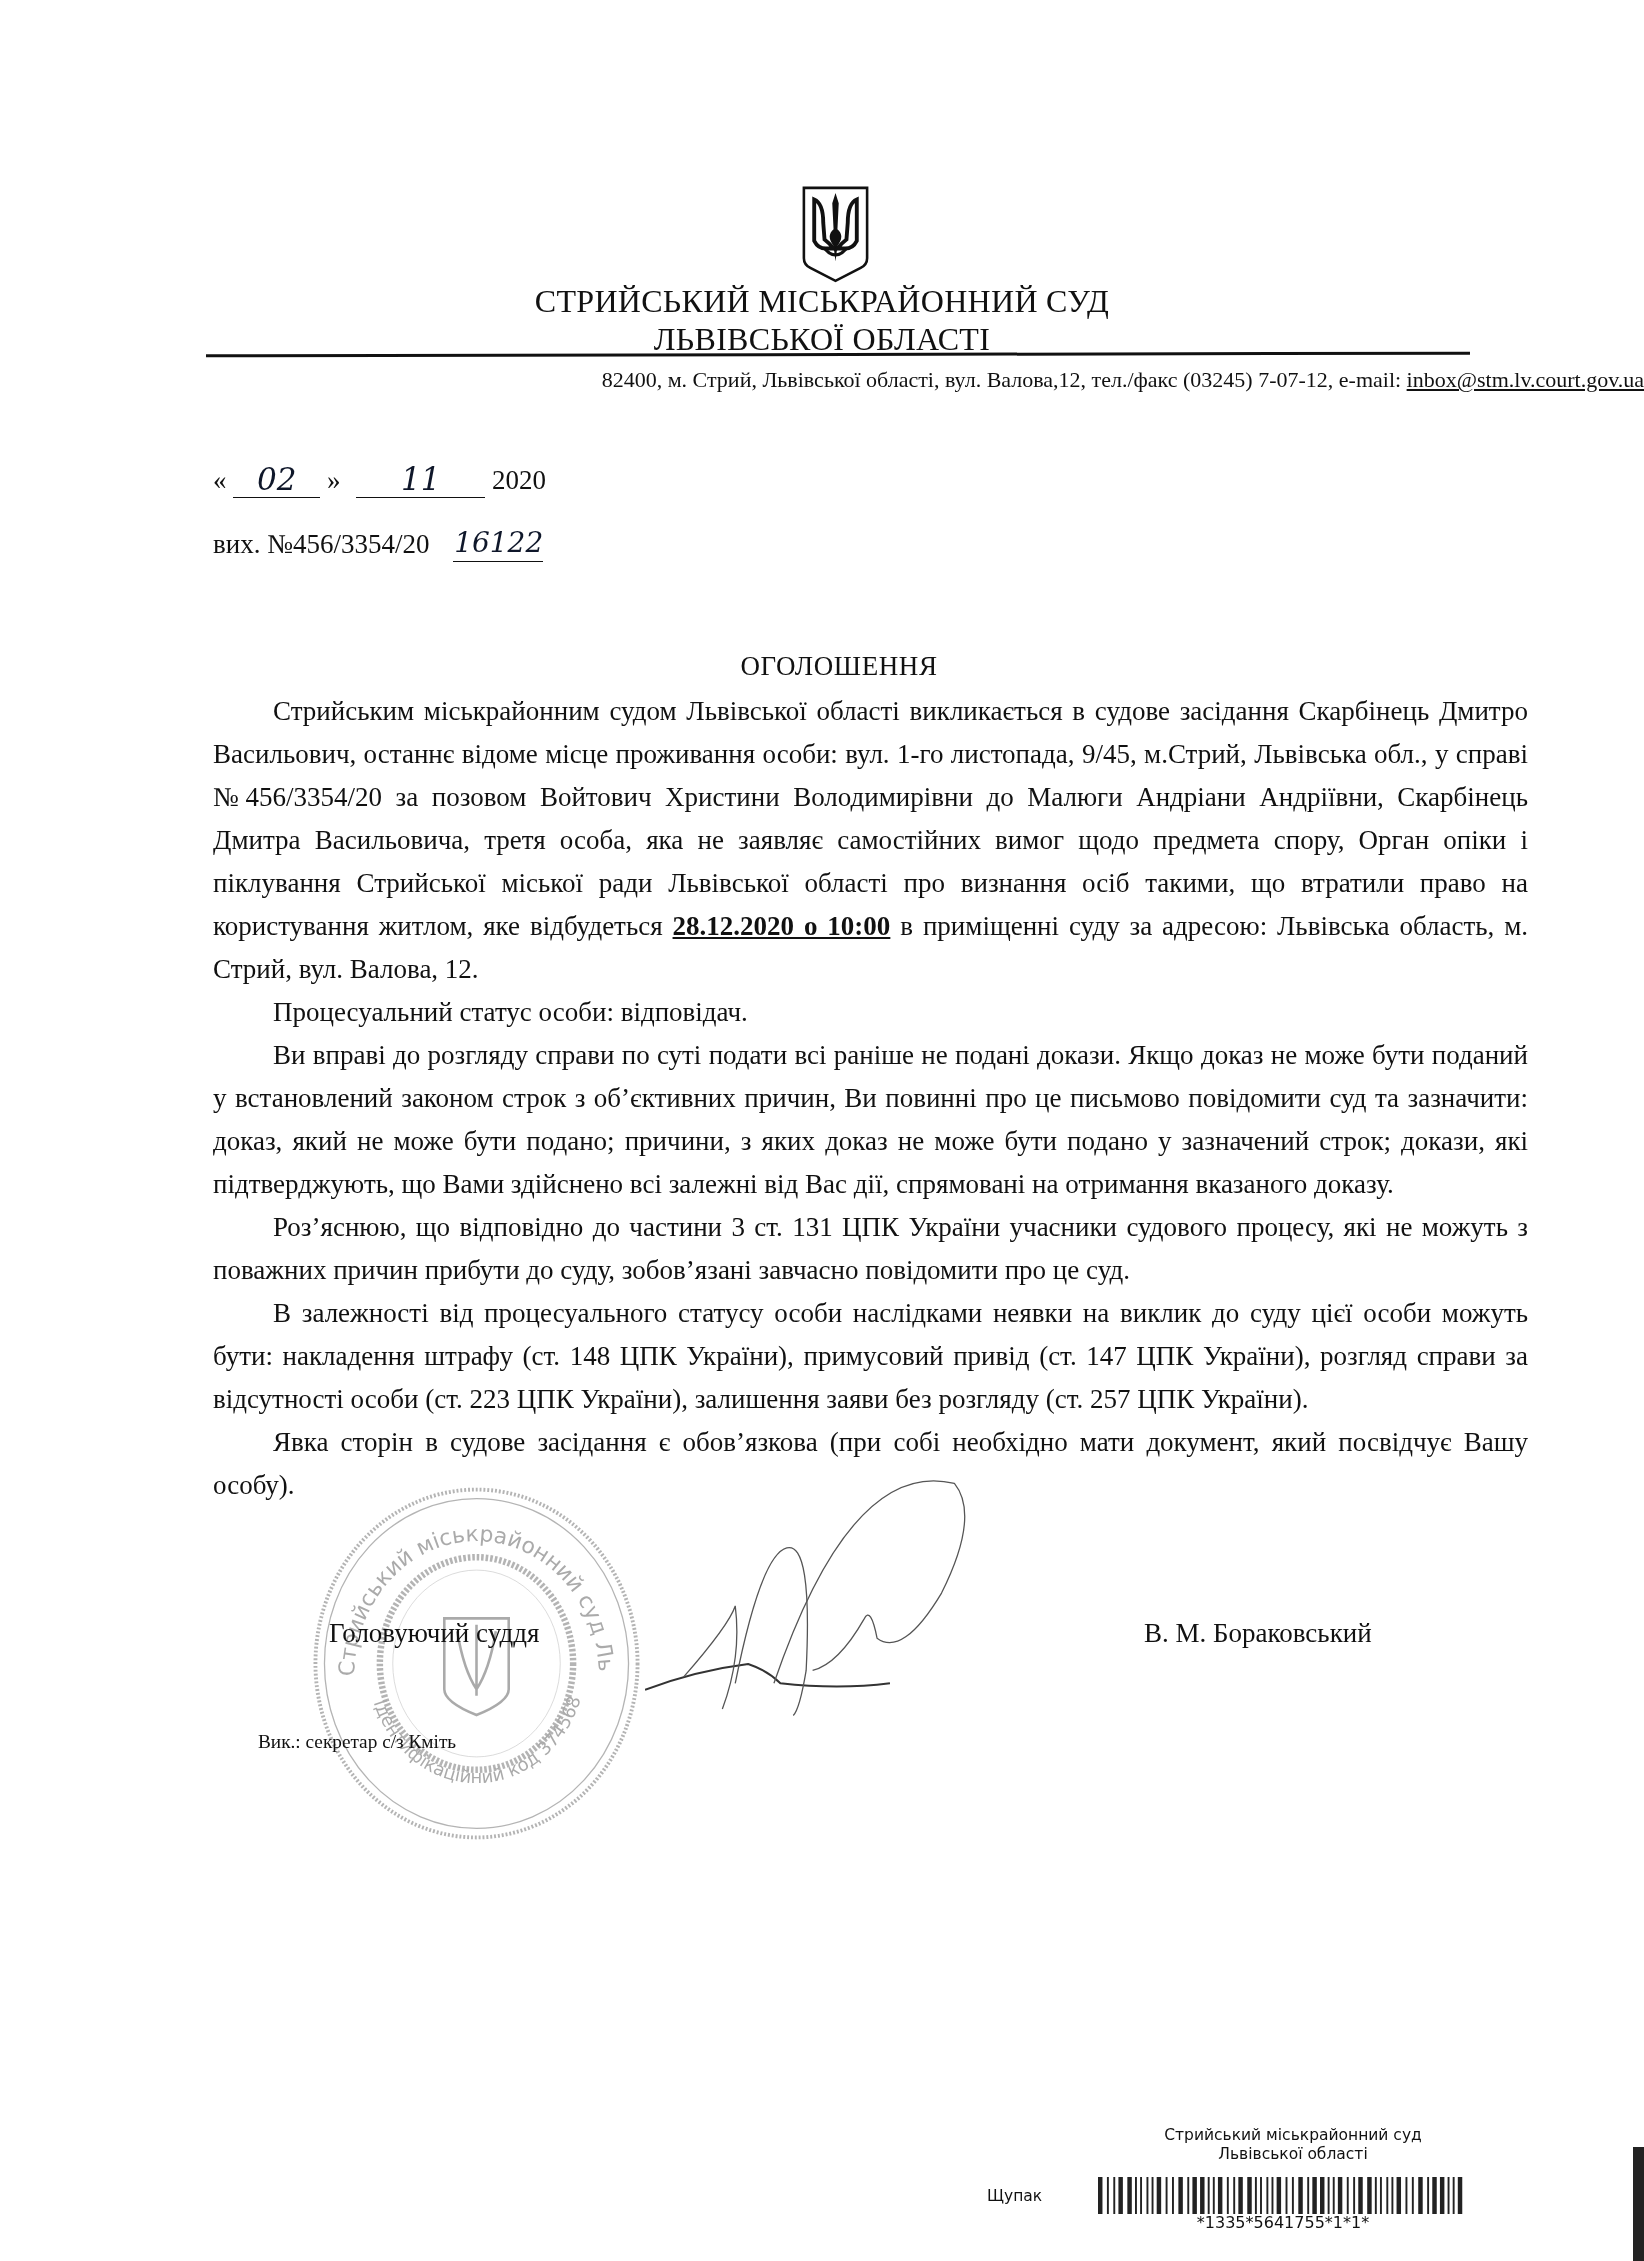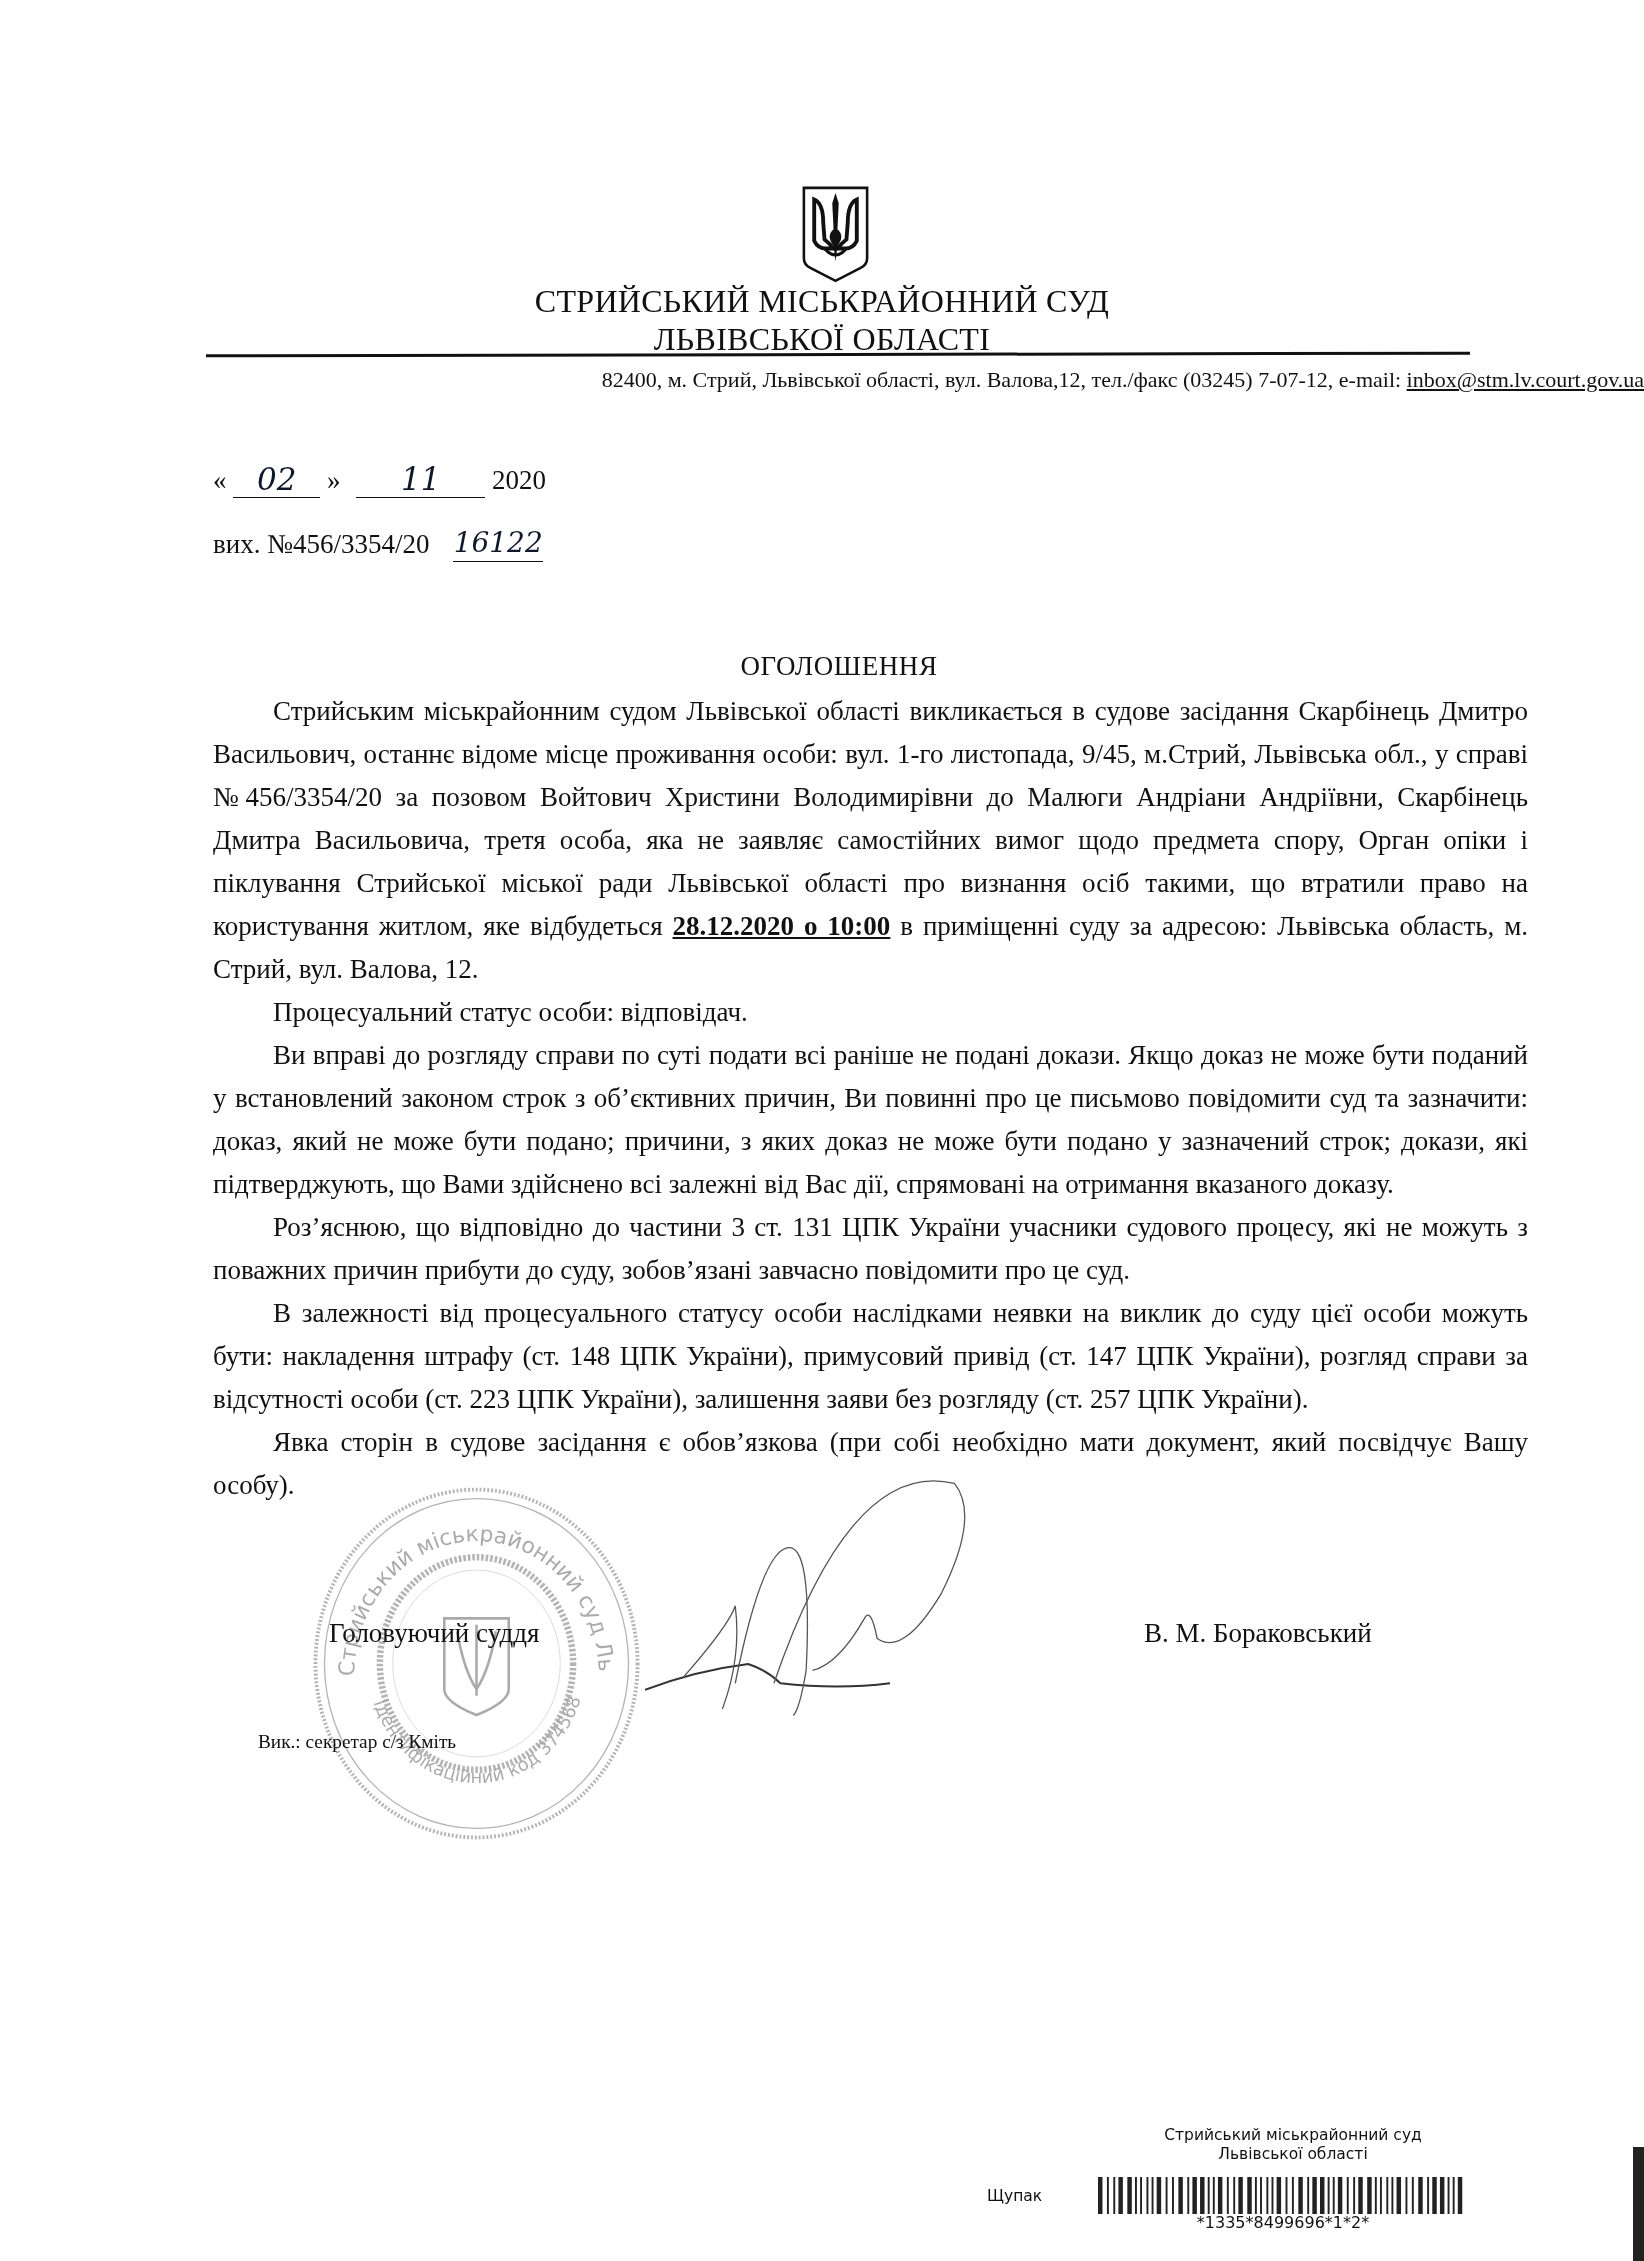--- a/index.html
+++ b/index.html
@@ -15,21 +15,21 @@
   .rule { left: 206px; top: 353px; width: 1264px; height: 3.2px; background: #111; transform: rotate(-0.12deg); }
   .addr { left: 0; width: 1644px; top: 366px; text-align: right; font-size: 22px; line-height: 28px; }
   .addr .email { text-decoration: underline; }
 
   .date-line { left: 213px; top: 461px; font-size: 27px; line-height: 36px; height: 45px; }
   .date-line span { display: inline-block; vertical-align: bottom; }
   .blank { border-bottom: 1.9px solid #111; text-align: center; font-family: "DejaVu Serif", serif; font-style: italic; color: #0f172a; font-size: 31px; }
   .blank-day { width: 87px; }
   .blank-month { width: 129px; margin-left: 9px; }
   .outno-line { left: 213px; top: 525px; font-size: 27px; line-height: 36px; height: 45px; }
-  .outno-line span { display: inline-block; vertical-align: bottom; }
+  .outno-line span { display: inline-block; vertical-align: bottom; text-align: right; }
   .blank-no { width: 90px; margin-left: 17px; font-size: 28px; }
 
   .title { left: 17px; width: 1644px; top: 651px; text-align: center; font-size: 27px; letter-spacing: 0.6px; }
   .body { left: 213px; top: 690px; width: 1315px; font-size: 27px; line-height: 43px; text-align: justify; }
   .body p { margin: 0; text-indent: 60px; }
   .body .hl { font-weight: bold; text-decoration: underline; }
 
   .sig-role { left: 329px; top: 1618px; font-size: 27px; }
   .sig-name { left: 1144px; top: 1618px; font-size: 27px; }
   .executor { left: 258px; top: 1731px; font-size: 19.3px; }
@@ -162,15 +162,15 @@
     <rect x="482" y="0" width="3" height="58" fill="#222"></rect>
     <rect x="492" y="0" width="3" height="58" fill="#222"></rect>
     <rect x="502" y="0" width="7" height="58" fill="#222"></rect>
     <rect x="516" y="0" width="3" height="58" fill="#222"></rect>
     <rect x="524" y="0" width="7" height="58" fill="#222"></rect>
     <rect x="536" y="0" width="7" height="58" fill="#222"></rect>
     <rect x="548" y="0" width="3" height="58" fill="#222"></rect>
     <rect x="556" y="0" width="3" height="58" fill="#222"></rect>
     <rect x="564" y="0" width="7" height="58" fill="#222"></rect>
   </svg>
-<div class="abs bc-code">*1335*8499696*1*2*</div>
+<div class="abs bc-code">*1335*5641755*1*1*</div>
 <div class="abs scan-edge"></div>
 
 
 </body></html>

